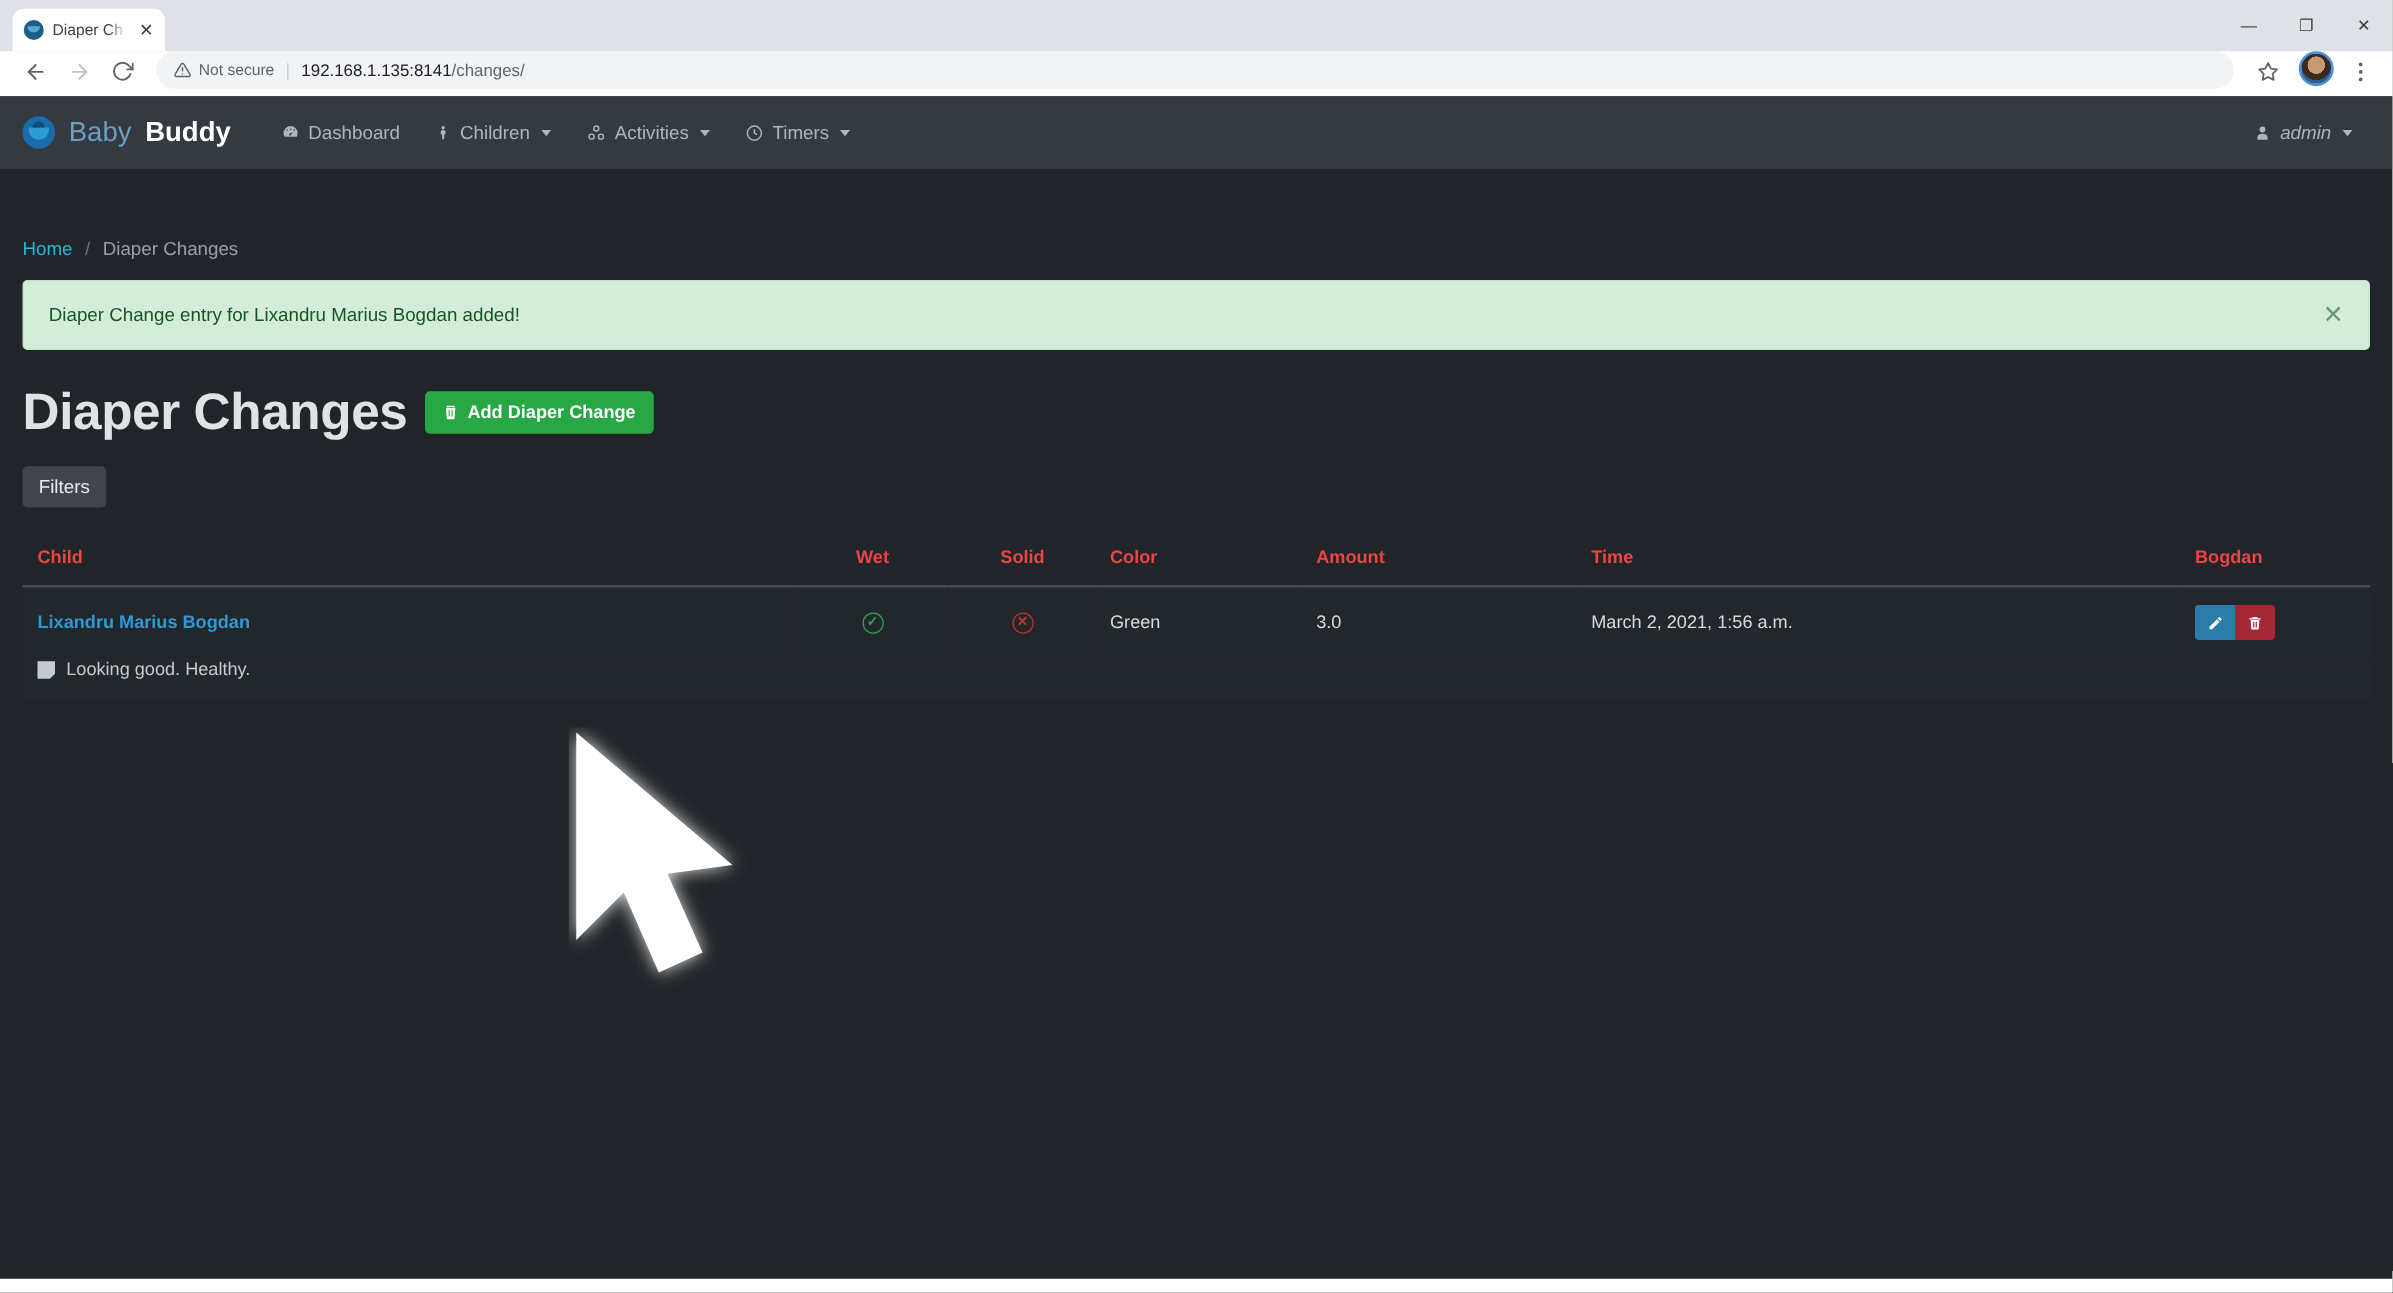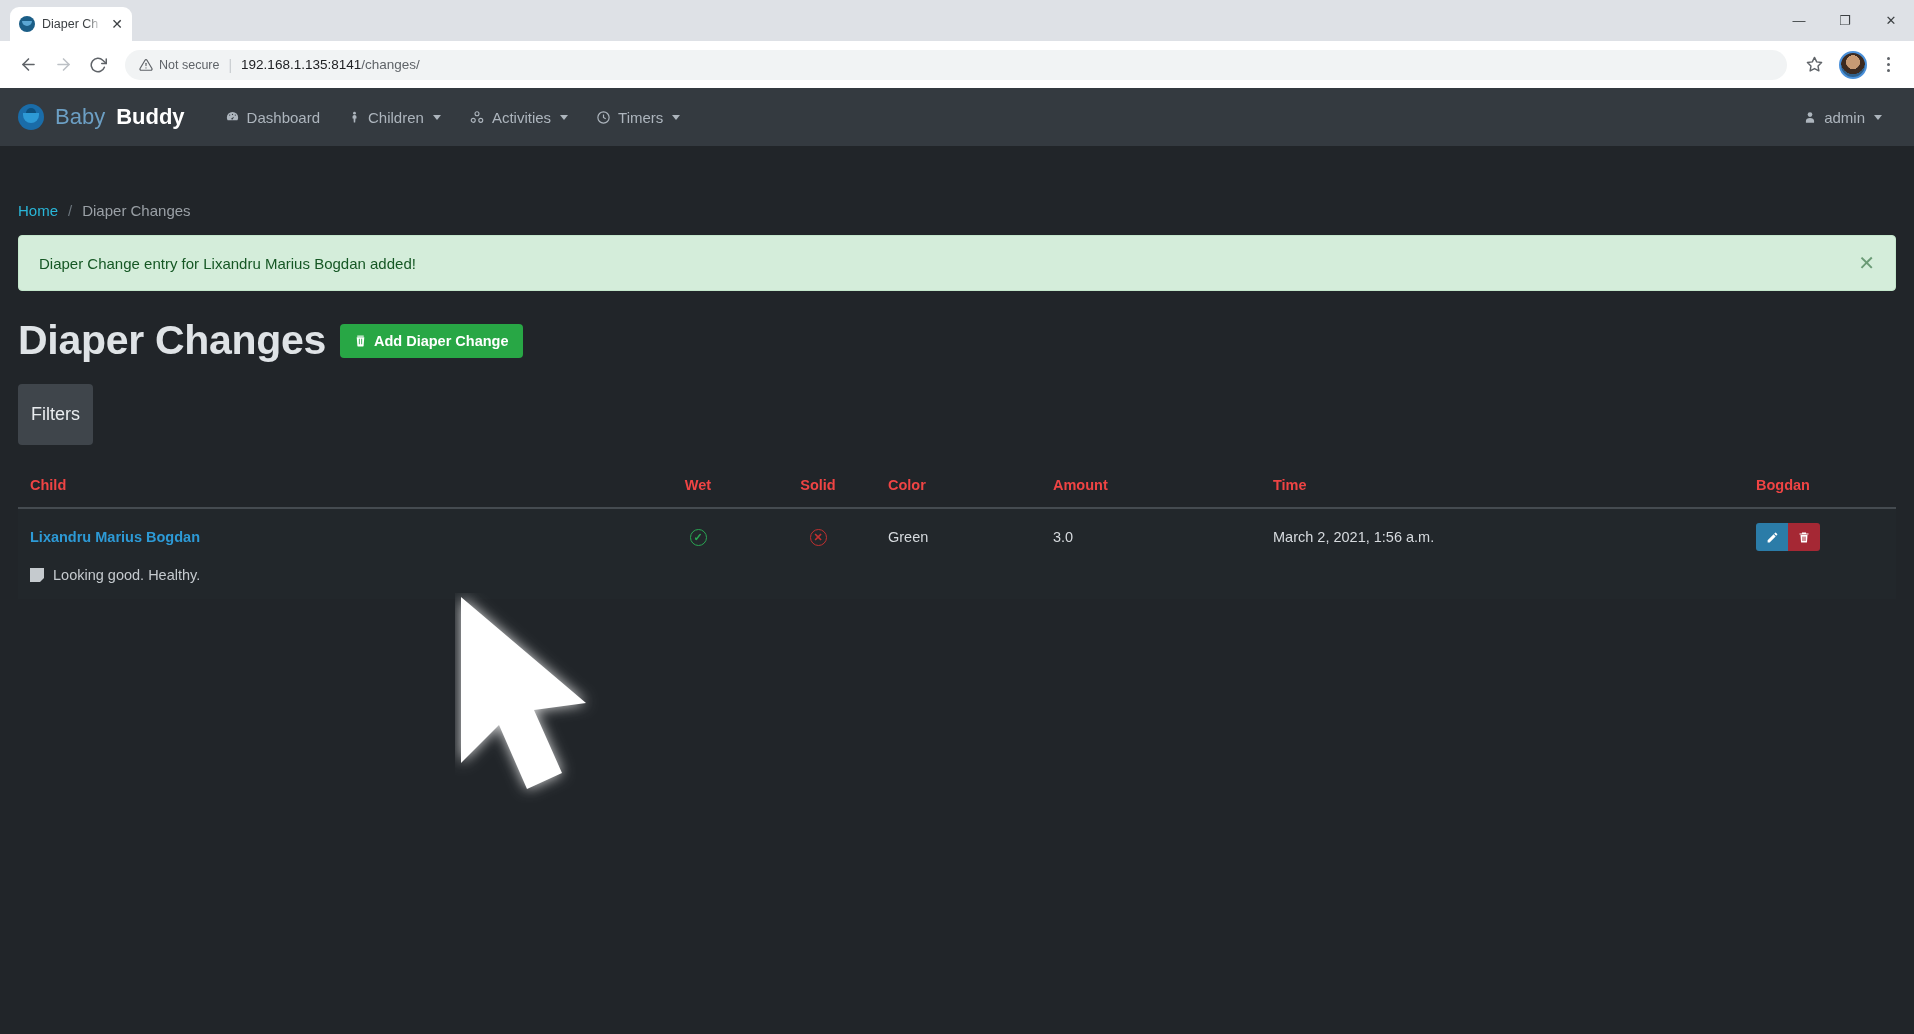--- a/index.html
+++ b/index.html
@@ -70,24 +70,23 @@
   }
   .win-btn {
     width: 46px; height: 41px;
     display: flex; align-items: center; justify-content: center;
     color: #3c4043;
     font-size: 13px;
     cursor: pointer;
   }
 
   .toolbar {
-    height: 47px;
+    height: 36px;
     background: #ffffff;
     display: flex;
-    align-items: center;
     padding: 0 12px;
     gap: 3px;
   }
   .nav-btn {
     width: 32px; height: 32px;
     display: flex; align-items: center; justify-content: center;
     color: #5f6368;
     border-radius: 50%;
     cursor: pointer;
     flex: none;
@@ -185,21 +184,21 @@
     cursor: pointer;
     white-space: nowrap;
   }
   .caret {
     width: 0; height: 0;
     border-left: 4.5px solid transparent;
     border-right: 4.5px solid transparent;
     border-top: 5px solid currentColor;
     margin-left: 2px;
   }
-  .navbar-right { margin-left: auto; display: flex; align-items: center; }
+  .navbar-right { margin-left: auto; display: flex; align-items: center; font-style: italic; }
 
   .breadcrumb-bar {
     padding: 16px 18px 8px;
     font-size: 15px;
     display: flex; align-items: center; gap: 10px; margin-top: 40px;
   }
   .bc-link { color: #29b6d8; cursor: pointer; }
   .bc-sep { color: #6c757d; }
   .bc-cur { color: #9aa0a6; }
 
@@ -244,22 +243,22 @@
     display: flex; align-items: center; gap: 7px;
     cursor: pointer;
     font-family: inherit;
   }
   .btn-filters {
     margin: 20px 18px 0;
     background: #3f454b;
     color: #e9ecef;
     border: none;
     border-radius: 4px;
-    font-size: 18px;
-    padding: 20px 13px;
+    font-size: 15px;
+    padding: 8px 13px;
     cursor: pointer;
     font-family: inherit;
     display: inline-block;
   }
 
   .table-wrap { margin: 18px 18px 0; }
   table { width: 100%; border-collapse: collapse; }
   thead th {
     text-align: left;
     color: #ef4444;

